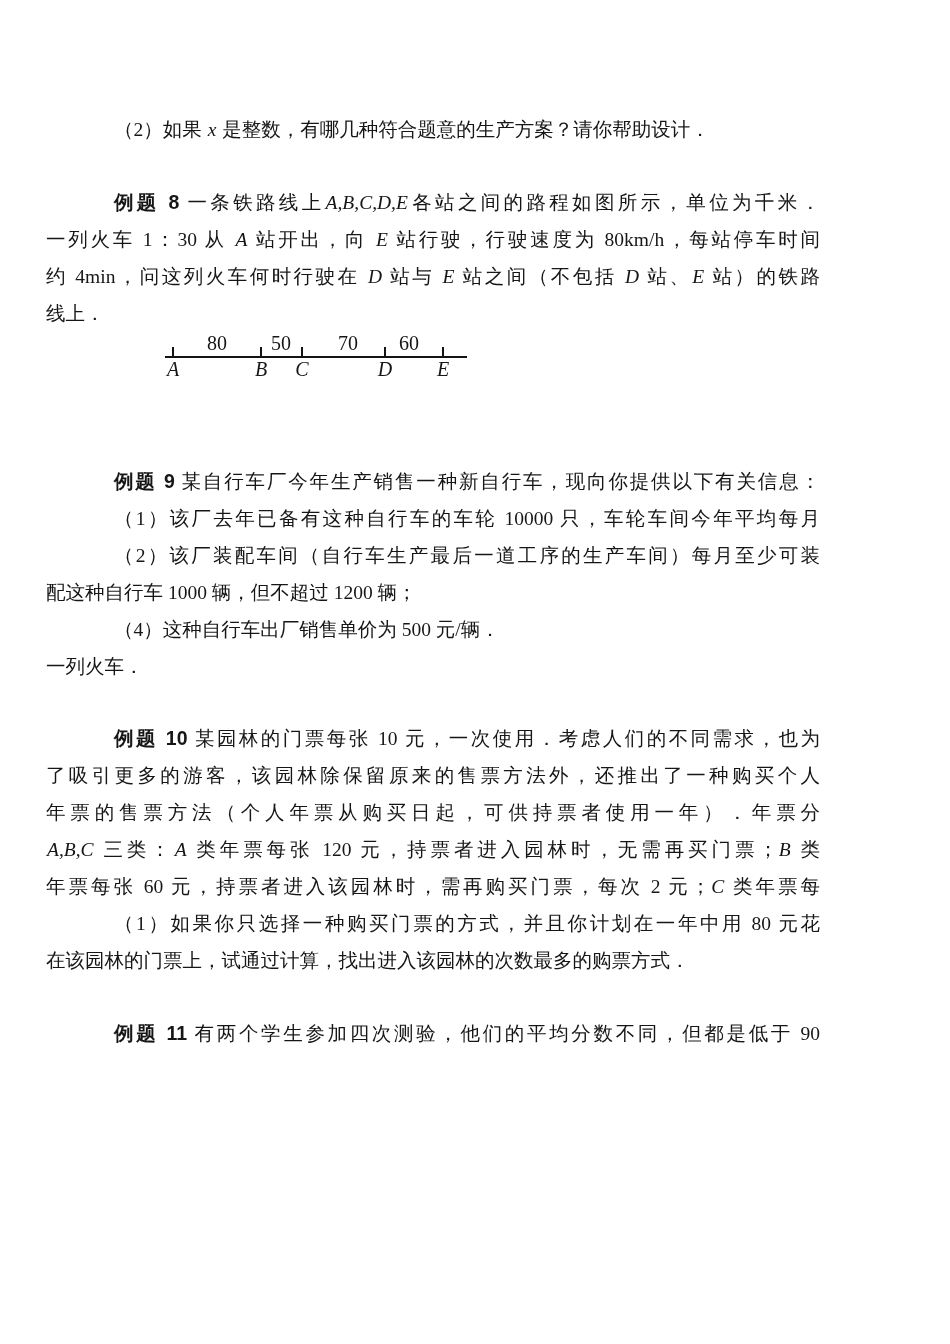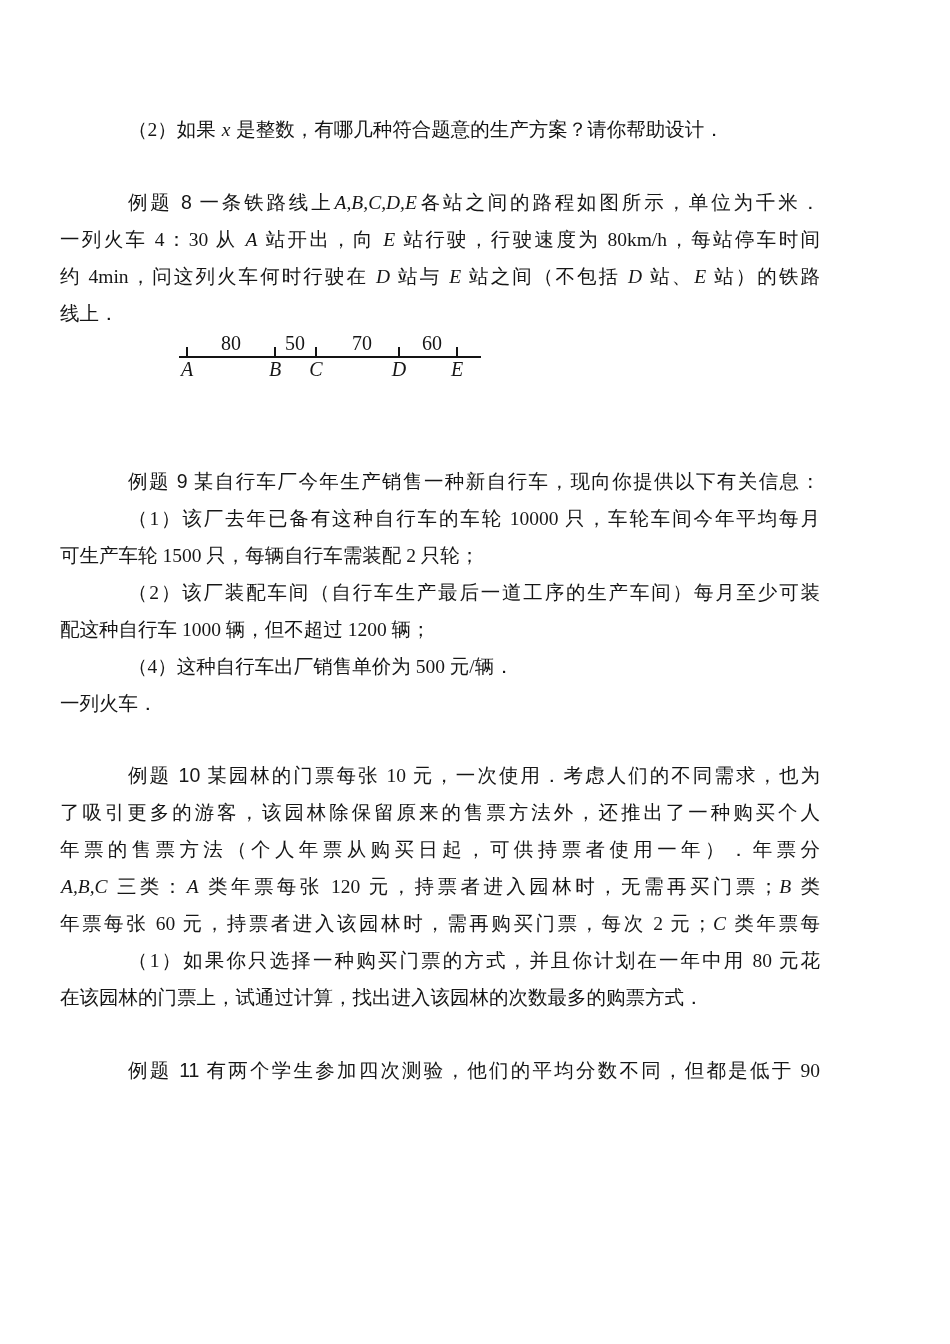--- a/index.html
+++ b/index.html
@@ -6,37 +6,37 @@
   body {
     width: 950px;
     height: 1344px;
     background: #ffffff;
     color: #161616;
     font-family: "Liberation Serif", "DejaVu Serif", serif;
     font-size: 19.5px;
     overflow: hidden;
   }
   .content {
-    padding: 111px 130px 0 60px; 
+    padding: 111px 130px 0 46px; 
   }
   .line {
     line-height: 37px;
     height: 37px;
     overflow: hidden;
     white-space: normal;
   }
   .j {
     text-align: justify;
     text-align-last: justify;
     text-justify: inter-ideograph;
   }
   .ind { text-indent: 68px; }
   .sp { width: 100%; }
   .b {
-    font-weight: 400;
+    font-weight: 700;
     font-family: "Liberation Sans", "DejaVu Sans", sans-serif;
   }
   .var {
     font-style: italic;
     font-family: "Liberation Serif", "DejaVu Serif", serif;
     padding: 0 1px;
   }
   .vs {
     font-style: italic;
     font-family: "Liberation Serif", "DejaVu Serif", serif;
@@ -88,47 +88,46 @@
   }
 </style>
 </head>
 <body>
 
 <div class="content">
 
   <div class="line ind"><span>（2）如果 </span><span class="var">x</span><span> 是整数，有哪几种符合题意的生产方案？请你帮助设计．</span></div>
   <div class="sp" style="height:36px"></div>
   <div class="line ind j"><span class="b">例题 8</span><span> 一条铁路线上</span><span class="var">A,B,C,D,E</span><span>各站之间的路程如图所示，单位为千米．</span></div>
-  <div class="line j"><span>一列火车 4：30 从 </span><span class="var">A</span><span> 站开出，向 </span><span class="var">E</span><span> 站行驶，行驶速度为 80km/h，每站停车时间</span></div>
+  <div class="line j"><span>一列火车 1：30 从 </span><span class="var">A</span><span> 站开出，向 </span><span class="var">E</span><span> 站行驶，行驶速度为 80km/h，每站停车时间</span></div>
   <div class="line j"><span>约 4min，问这列火车何时行驶在 </span><span class="var">D</span><span> 站与 </span><span class="var">E</span><span> 站之间（不包括 </span><span class="var">D</span><span> 站、</span><span class="var">E</span><span> 站）的铁路</span></div>
   <div class="line"><span>线上．</span></div>
 
   <div class="diagram">
     <div class="d-inner">
       <div class="d-line"></div>
       <span class="tick" style="left:7px"></span>
       <span class="tick" style="left:95px"></span>
       <span class="tick" style="left:136px"></span>
       <span class="tick" style="left:219px"></span>
       <span class="tick" style="left:277px"></span>
       <span class="dist" style="left:52px">80</span>
       <span class="dist" style="left:116px">50</span>
       <span class="dist" style="left:183px">70</span>
-      <span class="dist" style="left:253px">60</span>
+      <span class="dist" style="left:244px">60</span>
       <span class="station" style="left:8px">A</span>
       <span class="station" style="left:96px">B</span>
       <span class="station" style="left:137px">C</span>
       <span class="station" style="left:220px">D</span>
       <span class="station" style="left:278px">E</span>
     </div>
   </div>
 
   <div class="line ind j"><span class="b">例题 9</span><span> 某自行车厂今年生产销售一种新自行车，现向你提供以下有关信息：</span></div>
   <div class="line ind j"><span>（1）该厂去年已备有这种自行车的车轮 10000 只，车轮车间今年平均每月</span></div>
-  <div class="line"><span>可生产车轮 1500 只，每辆自行车需装配 2 只轮；</span></div>
   <div class="line ind j"><span>（2）该厂装配车间（自行车生产最后一道工序的生产车间）每月至少可装</span></div>
   <div class="line"><span>配这种自行车 1000 辆，但不超过 1200 辆；</span></div>
   <div class="line ind"><span>（4）这种自行车出厂销售单价为 500 元/辆．</span></div>
   <div class="line"><span>一列火车．</span></div>
   <div class="sp" style="height:35px"></div>
   <div class="line ind j"><span class="b">例题 10</span><span> 某园林的门票每张 10 元，一次使用．考虑人们的不同需求，也为</span></div>
   <div class="line j"><span>了吸引更多的游客，该园林除保留原来的售票方法外，还推出了一种购买个人</span></div>
   <div class="line j"><span>年票的售票方法（个人年票从购买日起，可供持票者使用一年）．年票分</span></div>
   <div class="line j"><span class="var">A,B,C</span><span> 三类：</span><span class="var">A</span><span> 类年票每张 120 元，持票者进入园林时，无需再买门票；</span><span class="var">B</span><span> 类</span></div>
   <div class="line j"><span>年票每张 60 元，持票者进入该园林时，需再购买门票，每次 2 元；</span><span class="var">C</span><span> 类年票每</span></div>

